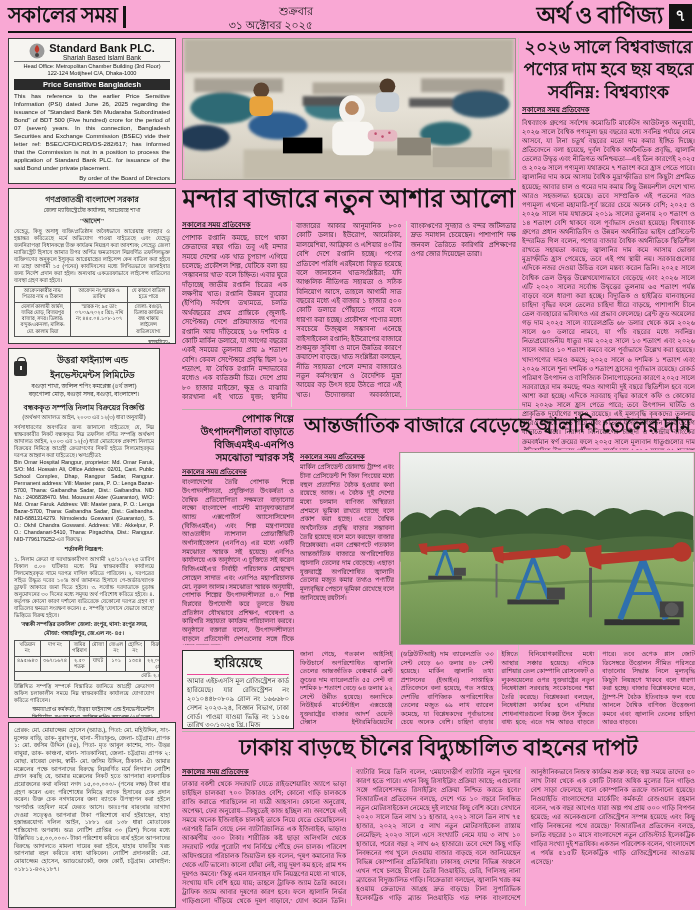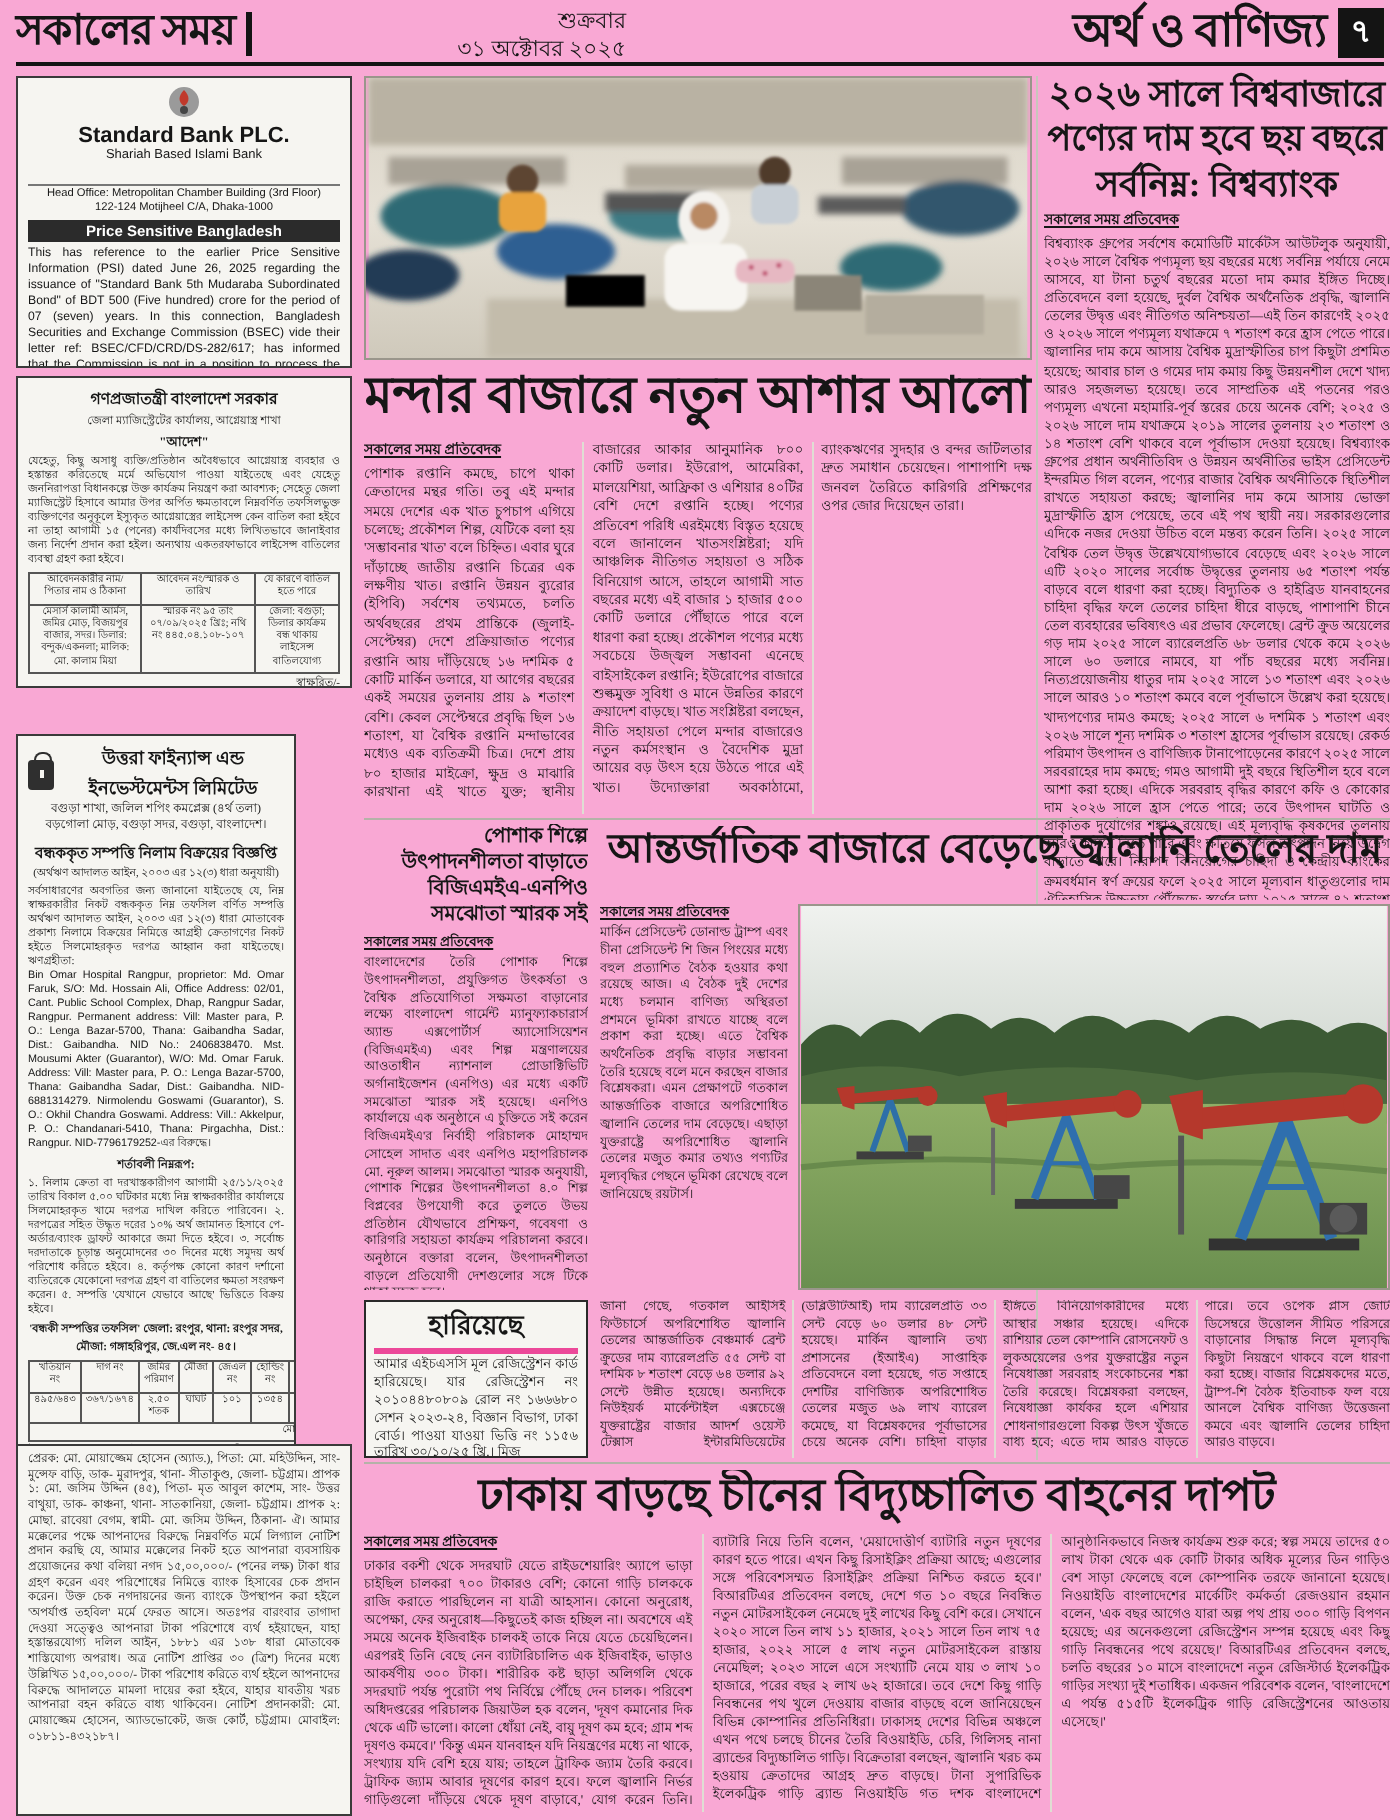--- a/index.html
+++ b/index.html
@@ -18,39 +18,39 @@
   
   .abs { position:absolute; overflow:hidden; }
   .box { border:1px solid #3a3a3a; background:#f6f5f1; padding:4px 5px; overflow:hidden; }
   .just { text-align:justify; }
   .byline { display:block; font-weight:bold; text-decoration:underline; font-size:1.05em; margin-bottom:2px; }
   .hairline-v { position:absolute; width:1px; background:#c9c6bc; }
   .hairline-h { position:absolute; height:1px; background:#b5b2a8; }
 
   
   .bank { left:8px; top:38px; width:168px; height:146px; position:absolute; font-family:"Liberation Sans",sans-serif; }
-  .bank-head { display:flex; align-items:center; justify-content:center; gap:4px; border-bottom:1px solid #777; padding-bottom:11px;flex-direction:column; }
+  .bank-head { display:flex; justify-content:center; gap:4px; border-bottom:1px solid #777; padding-bottom:0; }
   .bank-name { font-size:11px; font-weight:bold; line-height:1; }
   .bank-tag { font-size:6.5px; text-align:center; }
   .bank-addr { font-size:5.6px; text-align:center; line-height:1.25; margin:1px 0 2px; }
   .psi-bar { background:#2b2b2b; color:#fff; text-align:center; font-size:7.5px; font-weight:bold; padding:1px 0; margin-bottom:2px; }
   .bank-body { font-size:6.1px; line-height:1.32; }
   .bank-order { font-size:6.1px; text-align:right; margin-top:2px; }
   .bank-sd { font-size:6.1px; text-align:right; font-weight:bold; }
 
   .govt { left:8px; top:188px; width:168px; height:156px; position:absolute; }
   .govt-title { font-size:7.8px; font-weight:bold; text-align:center; }
   .govt-line { font-size:5.6px; text-align:center; }
   .govt-order { font-size:6.5px; font-weight:bold; text-align:center; margin:1px 0; }
   .govt-body { font-size:5.4px; line-height:1.3; }
   .mini-table { width:100%; border-collapse:collapse; margin-top:2px; font-size:5px; line-height:1.25; }
   .mini-table th, .mini-table td { border:1px solid #555; padding:1px 2px; text-align:center; vertical-align:top; font-weight:normal; }
   .govt-sign { font-size:5.6px; text-align:right; margin-top:2px; line-height:1.3; }
 
-  .auction { left:8px; top:367px; width:140px; height:370px; position:absolute; }
+  .auction { left:8px; top:348px; width:152px; height:370px; position:absolute; }
   .auction-head { display:flex; align-items:center; justify-content:center; gap:4px; }
   .padlock { width:13px; height:15px; background:#2f2f2f; border-radius:2px; position:relative; flex:0 0 auto; }
   .padlock:before { content:""; position:absolute; left:3px; top:-4px; width:7px; height:7px; border:1.5px solid #2f2f2f; border-bottom:none; border-radius:4px 4px 0 0; }
   .padlock:after { content:""; position:absolute; left:5.5px; top:5px; width:2px; height:4px; background:#f6f5f1; }
   .auction-company { font-size:9px; font-weight:bold; text-align:center; }
   .auction-line { font-size:6px; text-align:center; line-height:1.3; }
   .auction-title { font-size:7.6px; font-weight:bold; text-align:center; margin-top:2px; }
   .auction-law { font-size:5.4px; text-align:center; }
   .auction-body { font-size:5.4px; line-height:1.3; margin-top:2px; }
   .auction-en { font-size:5.4px; line-height:1.3; font-family:"Liberation Sans",sans-serif; }
@@ -73,21 +73,21 @@
 
   .sub { left:182px; top:412px; width:112px; height:233px; }
   .sub-h { font-size:10px; font-weight:900; text-align:right; line-height:1.3; margin-bottom:3px;font-family:Liberation Serif, serif; }
   .sub-body { font-size:6.4px; line-height:1.36; }
 
   .oil-h { left:300px; top:413px; width:395px; height:37px; text-align:center; font-size:20px; font-weight:900; line-height:1.2; }
   .oil-col { left:300px; top:452px; width:94px; height:193px; font-size:6.4px; line-height:1.36; }
   .cont { left:300px; top:650px; width:395px; height:79px; column-count:4; column-gap:8px; column-fill:auto; column-rule:1px solid #e0ddd3; font-size:6.3px; line-height:1.35; }
 
   .lost { left:182px; top:650px; width:112px; height:79px; position:absolute; border:1.5px solid #2a2a2a; padding:2px 4px; overflow:hidden; background:#f6f5f1; }
-  .lost-h { font-size:13px; font-weight:900; text-align:center; border-bottom:3px solid #ec4899; margin-bottom:2px; }
+  .lost-h { font-size:13px; font-weight:900; text-align:center; border-bottom:1px solid #ec4899; margin-bottom:2px; }
   .lost-body { font-size:6.6px; line-height:1.35; }
 
   .ev-h { left:182px; top:735px; width:513px; height:28px; text-align:center; font-size:22px; font-weight:900; line-height:1.15; }
   .ev-body { left:182px; top:767px; width:513px; height:139px; column-count:3; column-gap:10px; column-fill:auto; column-rule:1px solid #e0ddd3; font-size:6.6px; line-height:1.37; }
 </style>
 </head>
 <body>
 
 <div class="page">
 

